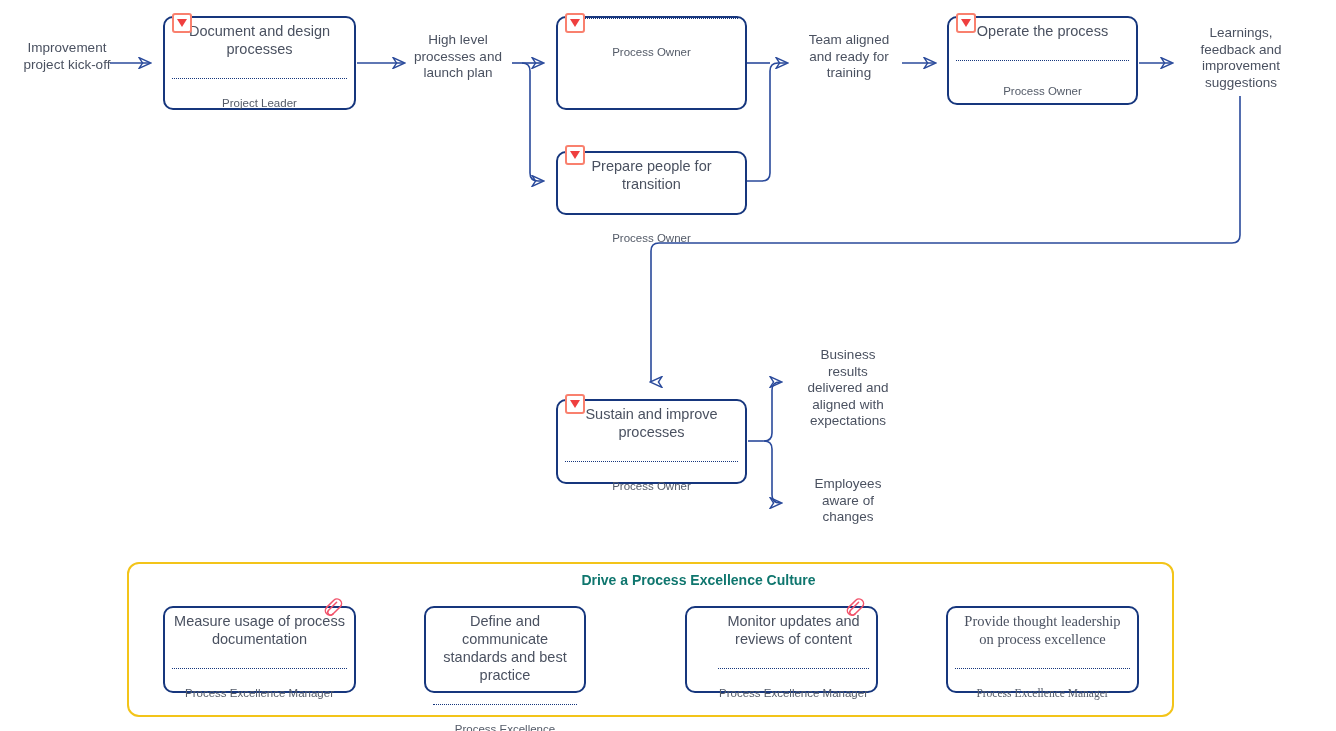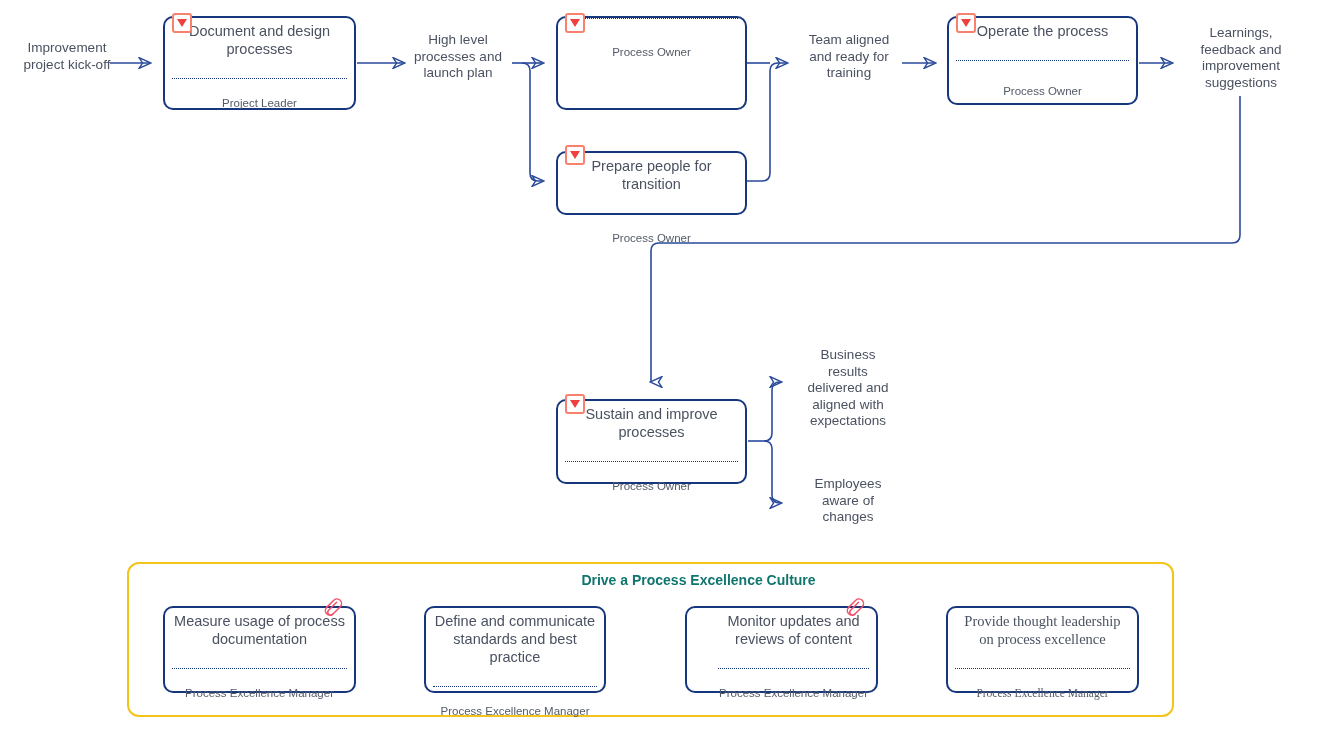--- a/index.html
+++ b/index.html
@@ -220,21 +220,21 @@
   </div>
   <div class="clip-badge" style="left:322px;top:597px;">
     <svg viewBox="0 0 22 22" width="22" height="22">
       <g fill="none" stroke="#f2536b" stroke-width="1.5" stroke-linecap="round">
         <path d="M14.6,5.2 L6.6,13.2 a2.9,2.9 0 0 0 4.1,4.1 L18.3,9.7 a4.6,4.6 0 0 0 -6.5,-6.5 L4.6,10.4"></path>
         <path d="M4.6,10.4 a4.6,4.6 0 0 0 6.5,6.5"></path>
       </g>
     </svg>
   </div>
 
-  <div class="pbox" style="left:424px;top:606px;width:182px;height:87px;">
+  <div class="pbox" style="left:424px;top:606px;width:162px;height:87px;">
     <div class="title">Define and communicate standards and best practice</div>
     <div class="sep"></div>
     <div class="role">Process Excellence Manager</div>
   </div>
 
   <div class="pbox" style="left:685px;top:606px;width:193px;height:87px;padding-left:24px;">
     <div class="title">Monitor updates and reviews of content</div>
     <div class="sep"></div>
     <div class="role">Process Excellence Manager</div>
   </div>

